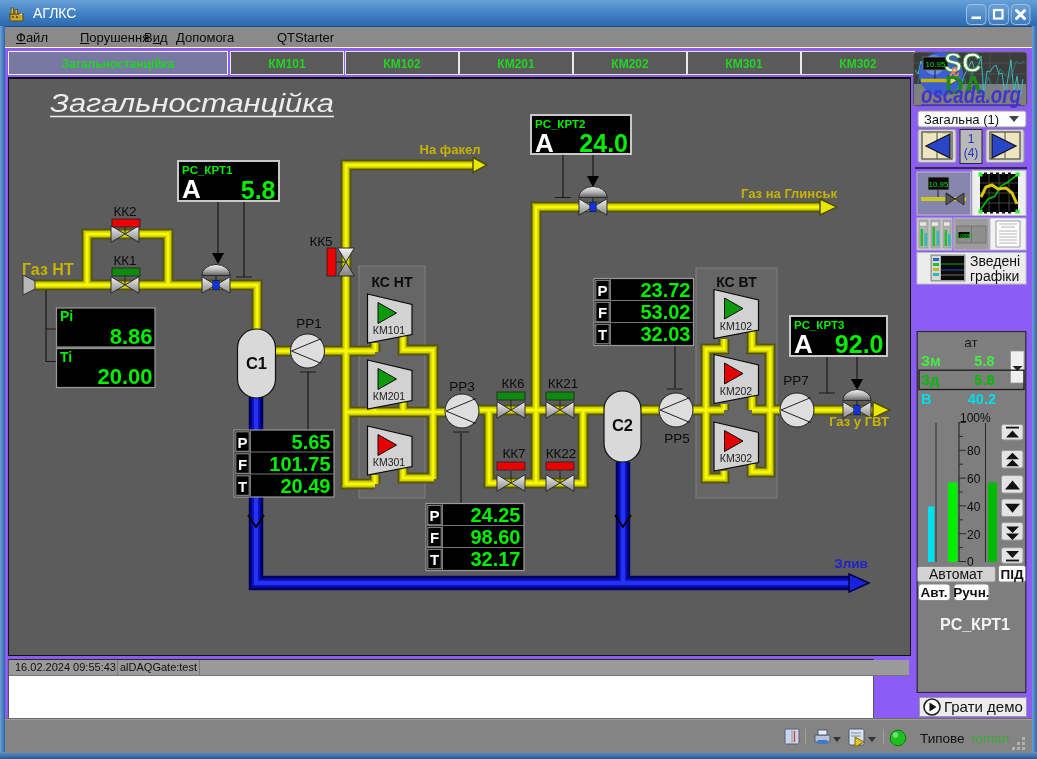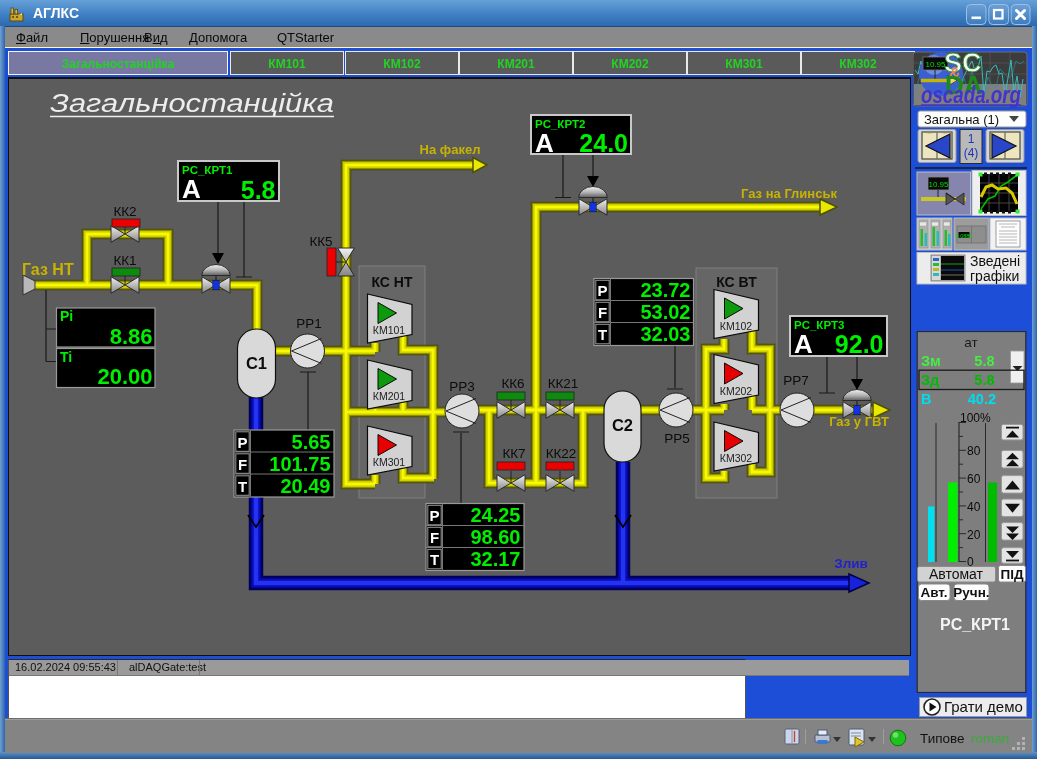--- a/index.html
+++ b/index.html
@@ -1,27 +1,27 @@
 <!DOCTYPE html>
 <html><head><meta charset="utf-8"><style>
 html,body{margin:0;padding:0}
 body{width:1037px;height:759px;position:relative;font-family:"Liberation Sans",sans-serif;background:#818181;overflow:hidden}
 .abs{position:absolute}
 .titlebar{left:0;top:0;width:1037px;height:26px;background:linear-gradient(#66a0d8 0%,#4080c4 55%,#2d69ae 100%);border-bottom:1px solid #184a86}
-.title-txt{left:33px;top:5px;color:#fff;font-size:14px;font-weight:bold}
+.title-txt{left:33px;top:5px;color:#fff;font-size:14px;font-weight:normal}
 .frameL{left:0;top:26px;width:5px;height:726px;background:linear-gradient(90deg,#6fa0d6,#2f65a6)}
 .frameR{left:1032px;top:26px;width:5px;height:726px;background:linear-gradient(90deg,#6fa0d6,#2f65a6)}
 .frameB{left:0px;top:752px;width:1037px;height:7px;background:linear-gradient(#5e92cc,#26598f)}
 .menubar{left:5px;top:27px;width:1027px;height:20px;background:#8a8a8a;border-bottom:5px solid #fef9c3;color:#0a0a0a;font-size:13px}
 .mi{position:absolute;top:3px}
-.content{left:5px;top:48px;width:1027px;height:704px;background:#1d4ed8}
+.content{left:5px;top:48px;width:1027px;height:704px;background:#8b5cf6}
 .tab{position:absolute;top:3px;height:24px;font-size:12px;font-weight:bold;color:#21d421;text-align:center;line-height:24px;background:#5a5a5a;border:1.5px solid #e9e9e9;box-sizing:border-box}
 .tabsel{background:#7878a2;border:1.5px solid #f5f5f5}
 .mnemo{left:3px;top:29px;width:903px;height:579px;background:#5c5c5c;border:1px solid #111;border-top:2px solid #111;box-sizing:border-box}
-.alarm{left:3px;top:611px;width:738px;height:60px;border:1px solid #555;border-top:1px solid #2a2a2a;background:#fff;box-sizing:border-box}
+.alarm{left:3px;top:611px;width:866px;height:60px;border:1px solid #555;border-top:1px solid #2a2a2a;background:#fff;box-sizing:border-box}
 .alarmrow{position:absolute;left:0;top:0;width:900px;height:15px;background:#9a9a9a;border-bottom:1px solid #777;color:#111;font-size:11px}
 .acell{position:absolute;top:1px;white-space:nowrap}
 .statusbar{left:5px;top:718px;width:1027px;height:34px;background:#848484;border-top:1px solid #6c6c6c;box-shadow:inset 0 1px 0 #9e9e9e}
 </style></head>
 <body>
 <div class="abs titlebar"></div>
 <svg class="abs" style="left:9px;top:6px" width="16" height="16" viewBox="0 0 16 16">
     <rect x="1" y="8" width="13" height="7" fill="#caa52c" stroke="#5e4a10" stroke-width="1"></rect>
     <rect x="2" y="2" width="2.6" height="6" fill="#d8b93e" stroke="#5e4a10" stroke-width="0.8"></rect>
     <rect x="6" y="3.5" width="2.6" height="4.5" fill="#d8b93e" stroke="#5e4a10" stroke-width="0.8"></rect>
@@ -44,21 +44,21 @@
 <rect x="994" y="10" width="8.5" height="8.5" fill="none" stroke="#fff" stroke-width="2.2"></rect>
 <path d="M 1016.5,10.5 L 1024.5,18.5 M 1024.5,10.5 L 1016.5,18.5" stroke="#fff" stroke-width="3" stroke-linecap="round"></path>
 </svg>
 <div class="abs frameL"></div>
 <div class="abs frameR"></div>
 <div class="abs frameB"></div>
 <div class="abs menubar">
 <span class="mi" style="left:11px"><u>Ф</u>айл</span>
 <span class="mi" style="left:75px"><u>П</u>орушення</span>
 <span class="mi" style="left:139px">В<u>и</u>д</span>
-<span class="mi" style="left:184px"><u>Д</u>опомога</span>
+<span class="mi" style="left:171px"><u>Д</u>опомога</span>
 <span class="mi" style="left:272px">QTStarter</span>
 </div>
 <div class="abs content">
 <div class="tab tabsel" style="left:3px;width:220px">Загальностанційка</div>
 <div class="tab" style="left:225px;width:114px">КМ101</div>
 <div class="tab" style="left:340px;width:114px">КМ102</div>
 <div class="tab" style="left:454px;width:114px">КМ201</div>
 <div class="tab" style="left:568px;width:114px">КМ202</div>
 <div class="tab" style="left:682px;width:114px">КМ301</div>
 <div class="tab" style="left:796px;width:114px">КМ302</div>
@@ -314,21 +314,21 @@
 <text x="736.5" y="286">КС ВТ</text>
 </g>
 <g font-size="16.5" font-weight="bold" fill="#0c0c0c" text-anchor="middle">
 <text x="256.5" y="368">С1</text>
 <text x="622.5" y="430">С2</text>
 </g>
 </svg>
 <div class="abs alarm">
 <div class="alarmrow">
 <span class="acell" style="left:6px">16.02.2024 09:55:43</span>
-<span class="acell" style="left:120px">alDAQGate:test</span>
+<span class="acell" style="left:111px">alDAQGate:test</span>
 <span style="position:absolute;left:108px;top:0;width:1px;height:15px;background:#777"></span>
 <span style="position:absolute;left:190px;top:0;width:1px;height:15px;background:#777"></span>
 </div>
 </div>
 <svg class="abs" style="left:908px;top:0px" width="119" height="283" viewBox="913 47 119 283">
 
 <rect x="913" y="51" width="114" height="54" rx="3" fill="#3c3c3c" stroke="#6e6e6e" stroke-width="1"></rect>
 <rect x="914" y="83" width="112" height="21" fill="#c2c2c2" opacity="0.5"></rect>
 <g stroke="#5a5a5a" stroke-width="0.6">
         <line x1="930" y1="52" x2="930" y2="83"></line>

